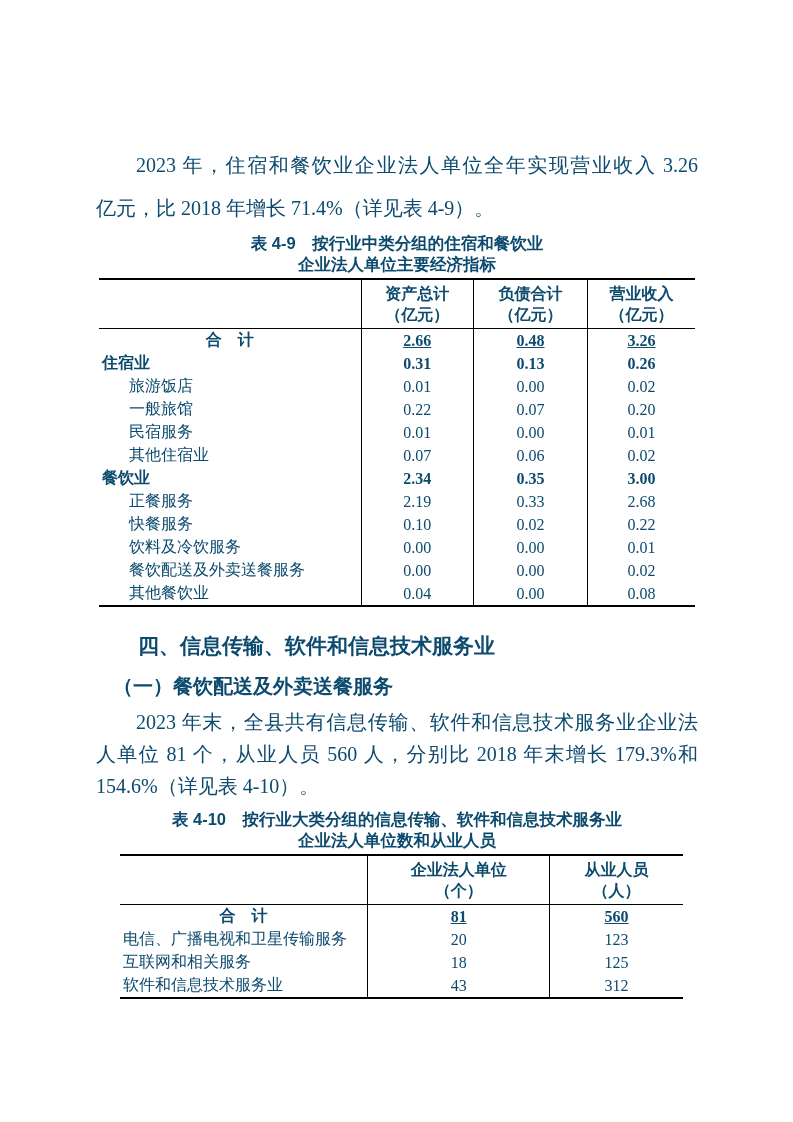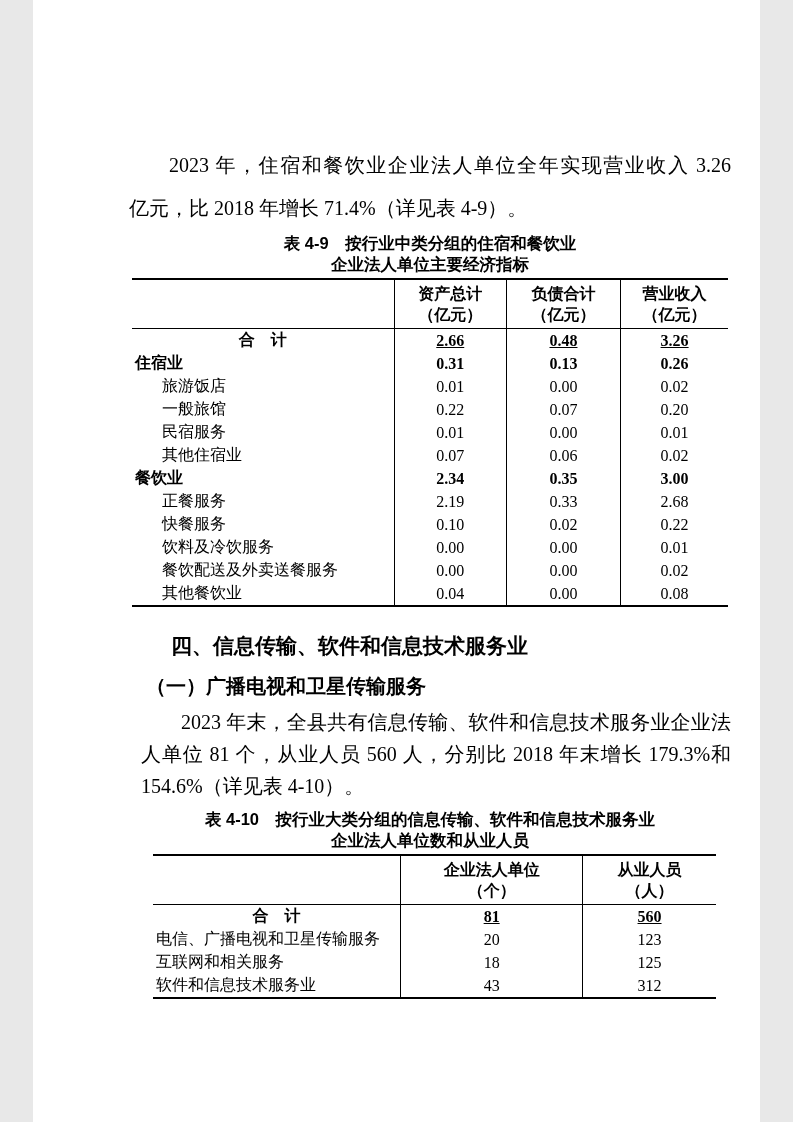--- a/index.html
+++ b/index.html
@@ -1,32 +1,32 @@
 <!DOCTYPE html>
 <html><head>
 <meta charset="utf-8">
 <style>
   html,body { margin:0; padding:0; background:#e8e8e8; }
   .page {
-    position:relative; width:727px; height:1122px; margin:0 auto;
-    background:#ffffff; color:#000000;
+    position:relative; width:793px; height:1122px; margin:0 auto;
+    background:#ffffff; color:#0c4a6e;
     font-family:"Liberation Serif", serif;
     overflow:hidden;
   }
   .content { position:absolute; left:96px; top:0; width:602px; }
 
   
   .para { margin:0; }
   .para .pline { font-size:20px; white-space:nowrap; }
   .p1 .pline { line-height:43px; }
   .p2 .pline { line-height:32px; }
   .pline.fill { text-align:justify; text-align-last:justify; white-space:normal; }
   .pline.indent { text-indent:2em; }
   .p1 { margin-top:144px; }
-  .p2 { margin-top:6px;margin-left:12px; }
+  .p2 { margin-top:6px; }
 
   
   .tbl-title { text-align:center; font-family:"Liberation Sans", sans-serif;
     font-weight:bold; font-size:16.5px; line-height:21px; }
   .t9-title { margin-top:3px; }
   .t10-title { margin-top:7px; }
 
   
   table.tbl { border-collapse:collapse; table-layout:fixed;
     border-top:2.5px solid #000; border-bottom:2.5px solid #000; margin-top:3px; }
@@ -165,21 +165,21 @@
         <tr class="row-sub">
           <td class="lbl">其他餐饮业</td>
           <td class="val">0.04</td>
           <td class="val">0.00</td>
           <td class="val">0.08</td>
         </tr>
       </tbody>
     </table>
 
     <div class="sec-heading">四、信息传输、软件和信息技术服务业</div>
-    <div class="sec-subheading">（一）广播电视和卫星传输服务</div>
+    <div class="sec-subheading">（一）餐饮配送及外卖送餐服务</div>
 
     <div class="para p2">
       <div class="pline fill indent">2023 年末，全县共有信息传输、软件和信息技术服务业企业法</div>
       <div class="pline fill">人单位 81 个，从业人员 560 人，分别比 2018 年末增长 179.3%和</div>
       <div class="pline">154.6%（详见表 4-10）。</div>
     </div>
 
     <div class="tbl-title t10-title">
       <div>表 4-10　按行业大类分组的信息传输、软件和信息技术服务业</div>
       <div>企业法人单位数和从业人员</div>

